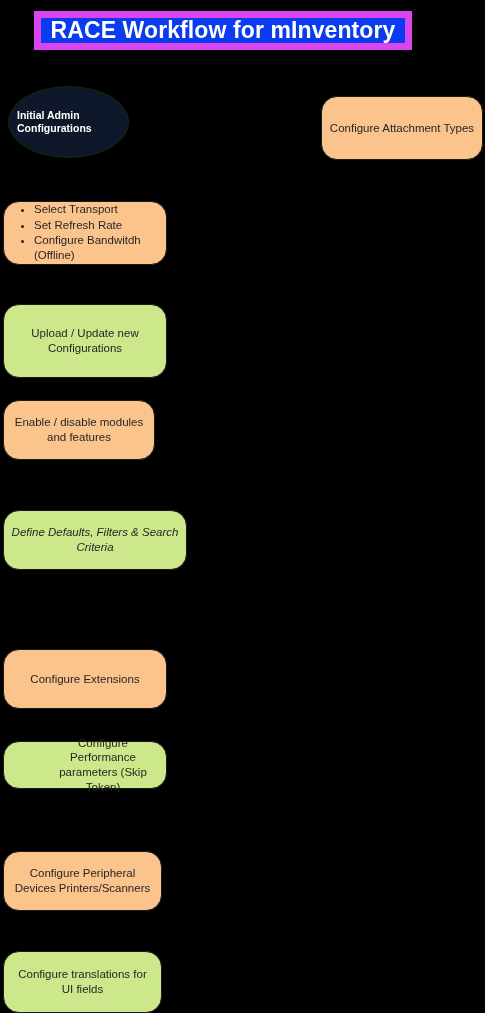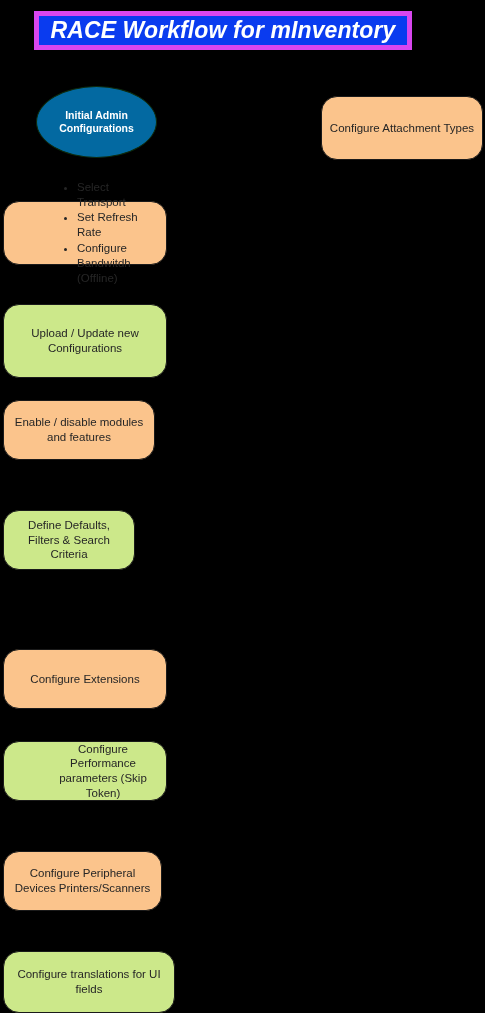--- a/index.html
+++ b/index.html
@@ -19,51 +19,50 @@
   }
 
   
   .title-banner {
     position: absolute;
     left: 34px;
     top: 11px;
     width: 378px;
     height: 39px;
     background: #0a3bef;
-    border: 5px solid #d946ef;
+    border: 7px solid #d946ef;
     box-sizing: border-box;
     display: flex;
     align-items: center;
     justify-content: center;
-    font-style: italic;
   }
   .title-banner .title-text {
     color: #ffffff;
     font-size: 23px;
     font-weight: bold;
     letter-spacing: 0.1px;
     white-space: nowrap;
     line-height: 1;
   }
 
   
   .start-ellipse {
     position: absolute;
-    left: 36px;
+    left: 8px;
     top: 86px;
     width: 121px;
     height: 72px;
-    background: #0369a1;
+    background: #0f172a;
     border: 1px solid #0d2b0d;
     border-radius: 50%;
     box-sizing: border-box;
     display: flex;
     align-items: center;
     justify-content: center;
-    text-align: center;
+    text-align: left;
   }
   .start-ellipse .ellipse-text {
     color: #ffffff;
     font-size: 10.5px;
     font-weight: bold;
     line-height: 1.25;
     padding: 0 8px;
   }
 
   
@@ -110,53 +109,53 @@
 <div id="canvas">
 
   <div class="title-banner">
     <span class="title-text">RACE Workflow for mInventory</span>
   </div>
 
   <div class="start-ellipse">
     <span class="ellipse-text">Initial Admin Configurations</span>
   </div>
 
-  <div class="node bullets fill-orange" style="left:3px; top:201px; width:164px; height:64px;padding-left:43px;">
+  <div class="node bullets fill-orange" style="left:3px; top:201px; width:164px; height:64px;">
     <ul>
       <li>Select Transport</li>
       <li>Set Refresh Rate</li>
       <li>Configure Bandwitdh (Offline)</li>
     </ul>
   </div>
 
   <div class="node fill-green" style="left:3px; top:304px; width:164px; height:74px;">
     <span class="node-text">Upload / Update new Configurations</span>
   </div>
 
   <div class="node fill-orange" style="left:3px; top:400px; width:152px; height:60px;">
     <span class="node-text">Enable / disable modules and features</span>
   </div>
 
-  <div class="node fill-green" style="left:3px; top:510px; width:132px; height:60px;">
+  <div class="node fill-green" style="left:3px; top:510px; width:184px; height:60px;font-style:italic;">
     <span class="node-text">Define Defaults, Filters &amp; Search Criteria</span>
   </div>
 
   <div class="node fill-orange" style="left:3px; top:621px; width:164px; height:60px;margin-top:28px;">
     <span class="node-text">Configure Extensions</span>
   </div>
 
-  <div class="node fill-green" style="left:3px; top:741px; width:164px; height:60px;padding-left:36px;">
+  <div class="node fill-green" style="left:3px; top:741px; width:164px; height:48px;padding-left:36px;">
     <span class="node-text">Configure Performance parameters (Skip Token)</span>
   </div>
 
   <div class="node fill-orange" style="left:3px; top:851px; width:159px; height:60px;">
     <span class="node-text">Configure Peripheral Devices Printers/Scanners</span>
   </div>
 
-  <div class="node fill-green" style="left:3px; top:951px; width:172px; height:62px;">
+  <div class="node fill-green" style="left:3px; top:951px; width:159px; height:62px;">
     <span class="node-text">Configure translations for UI fields</span>
   </div>
 
   <div class="node fill-orange" style="left:321px; top:96px; width:162px; height:64px;">
     <span class="node-text">Configure Attachment Types</span>
   </div>
 
 
 
 </div>

